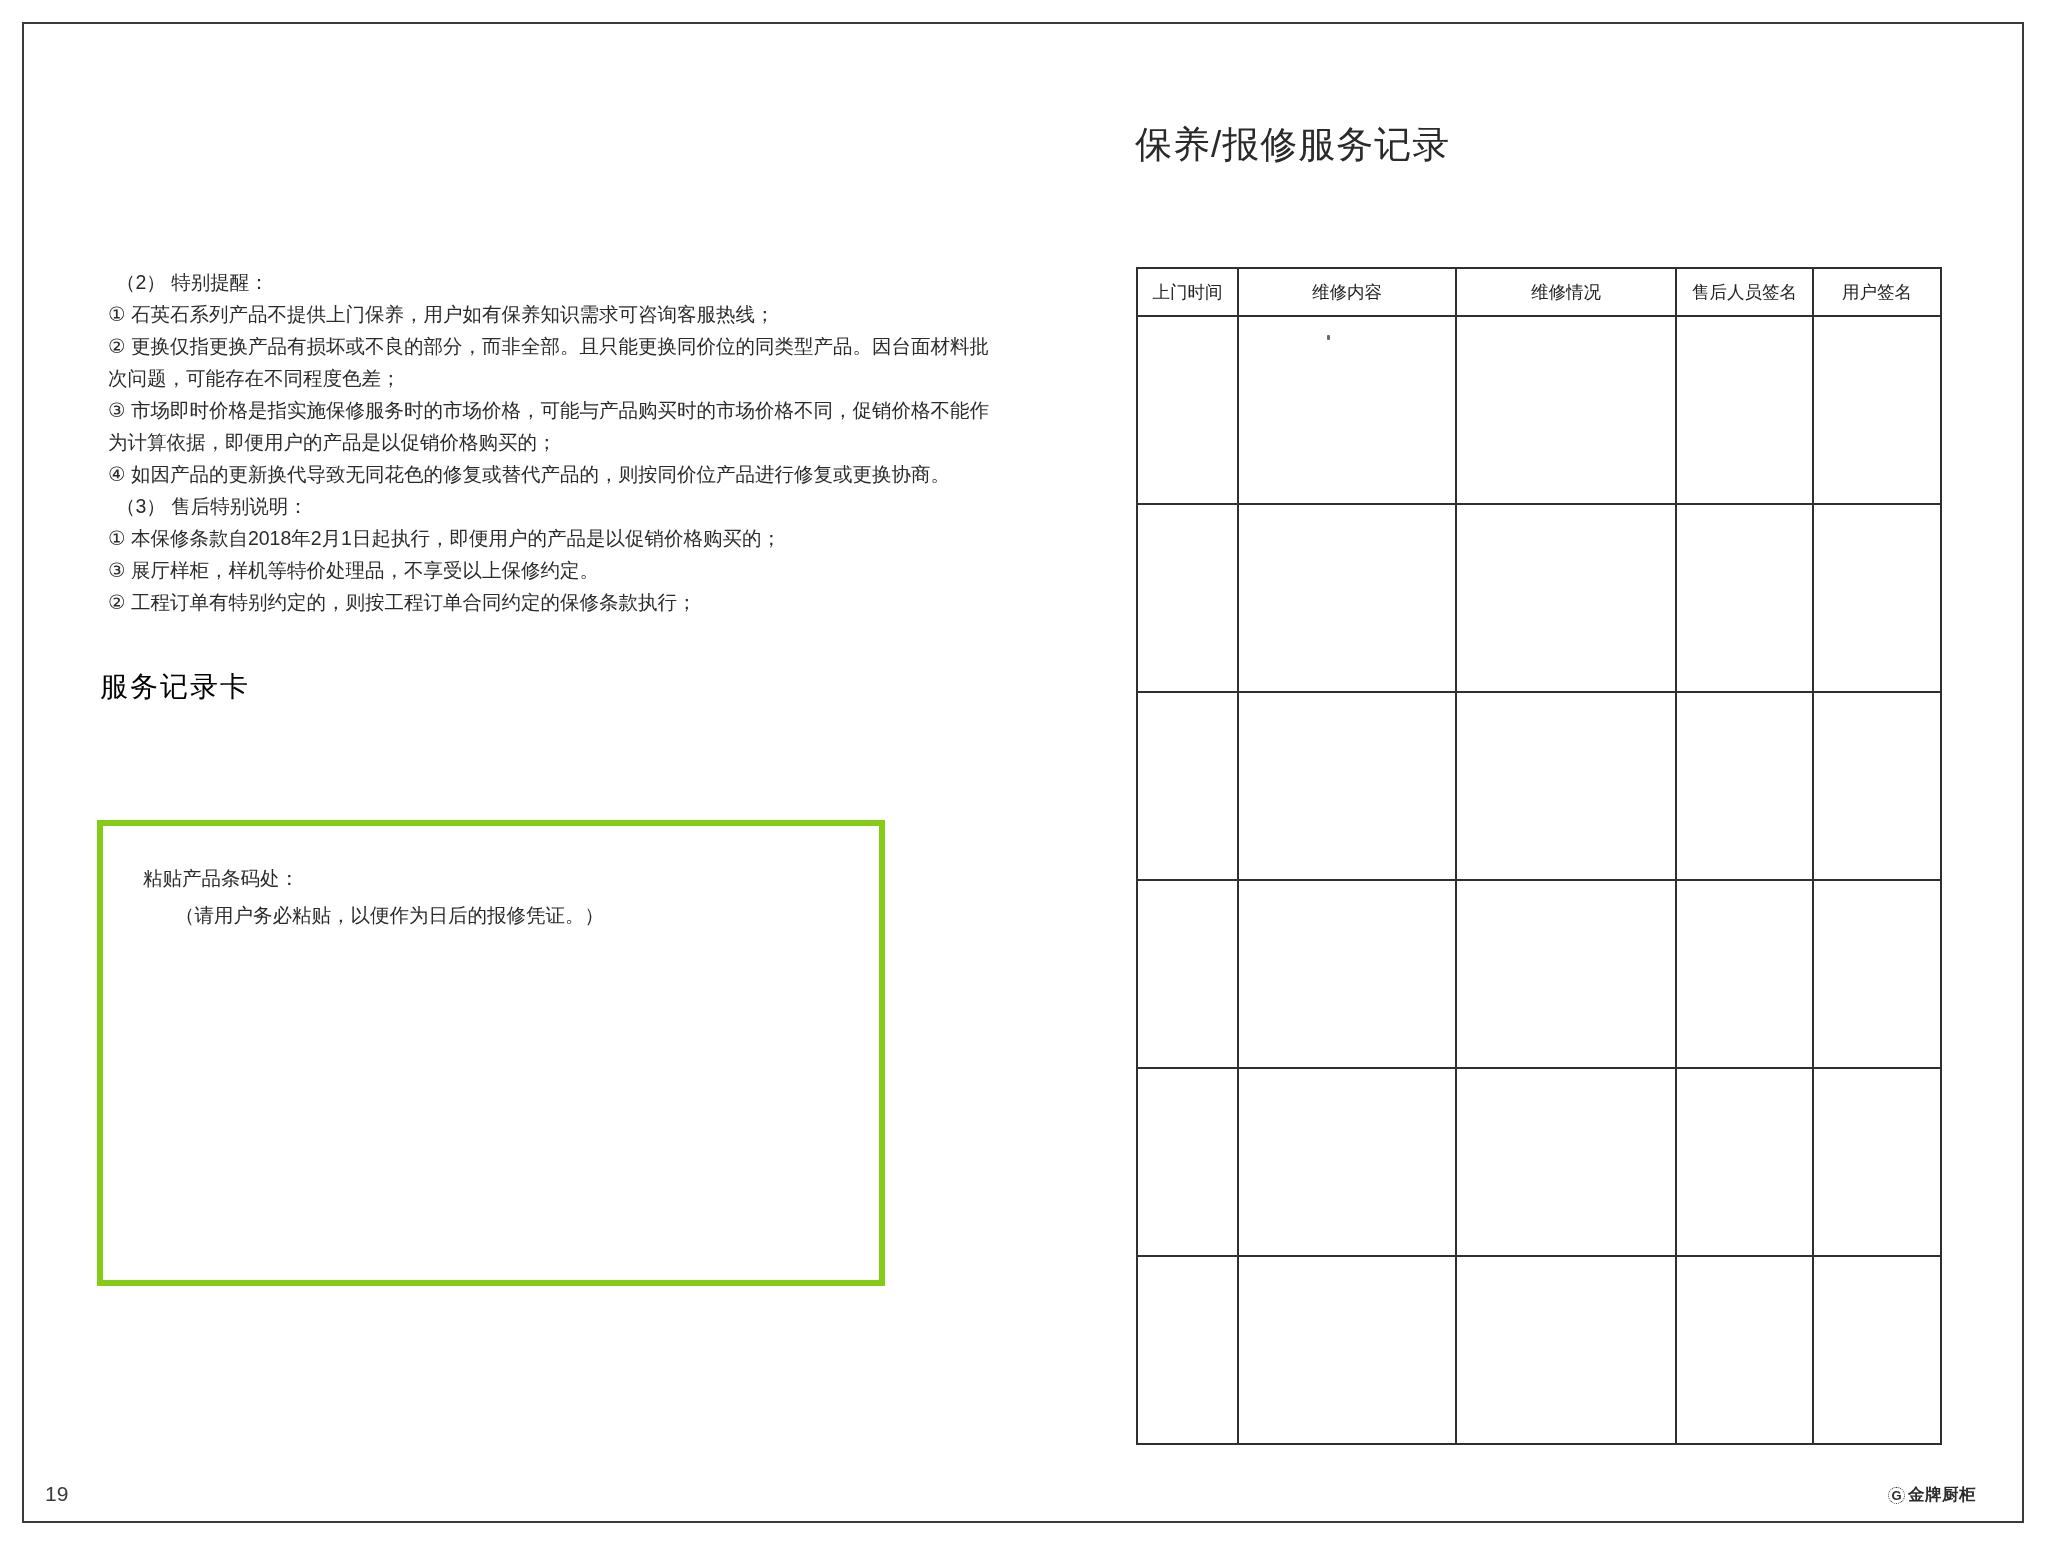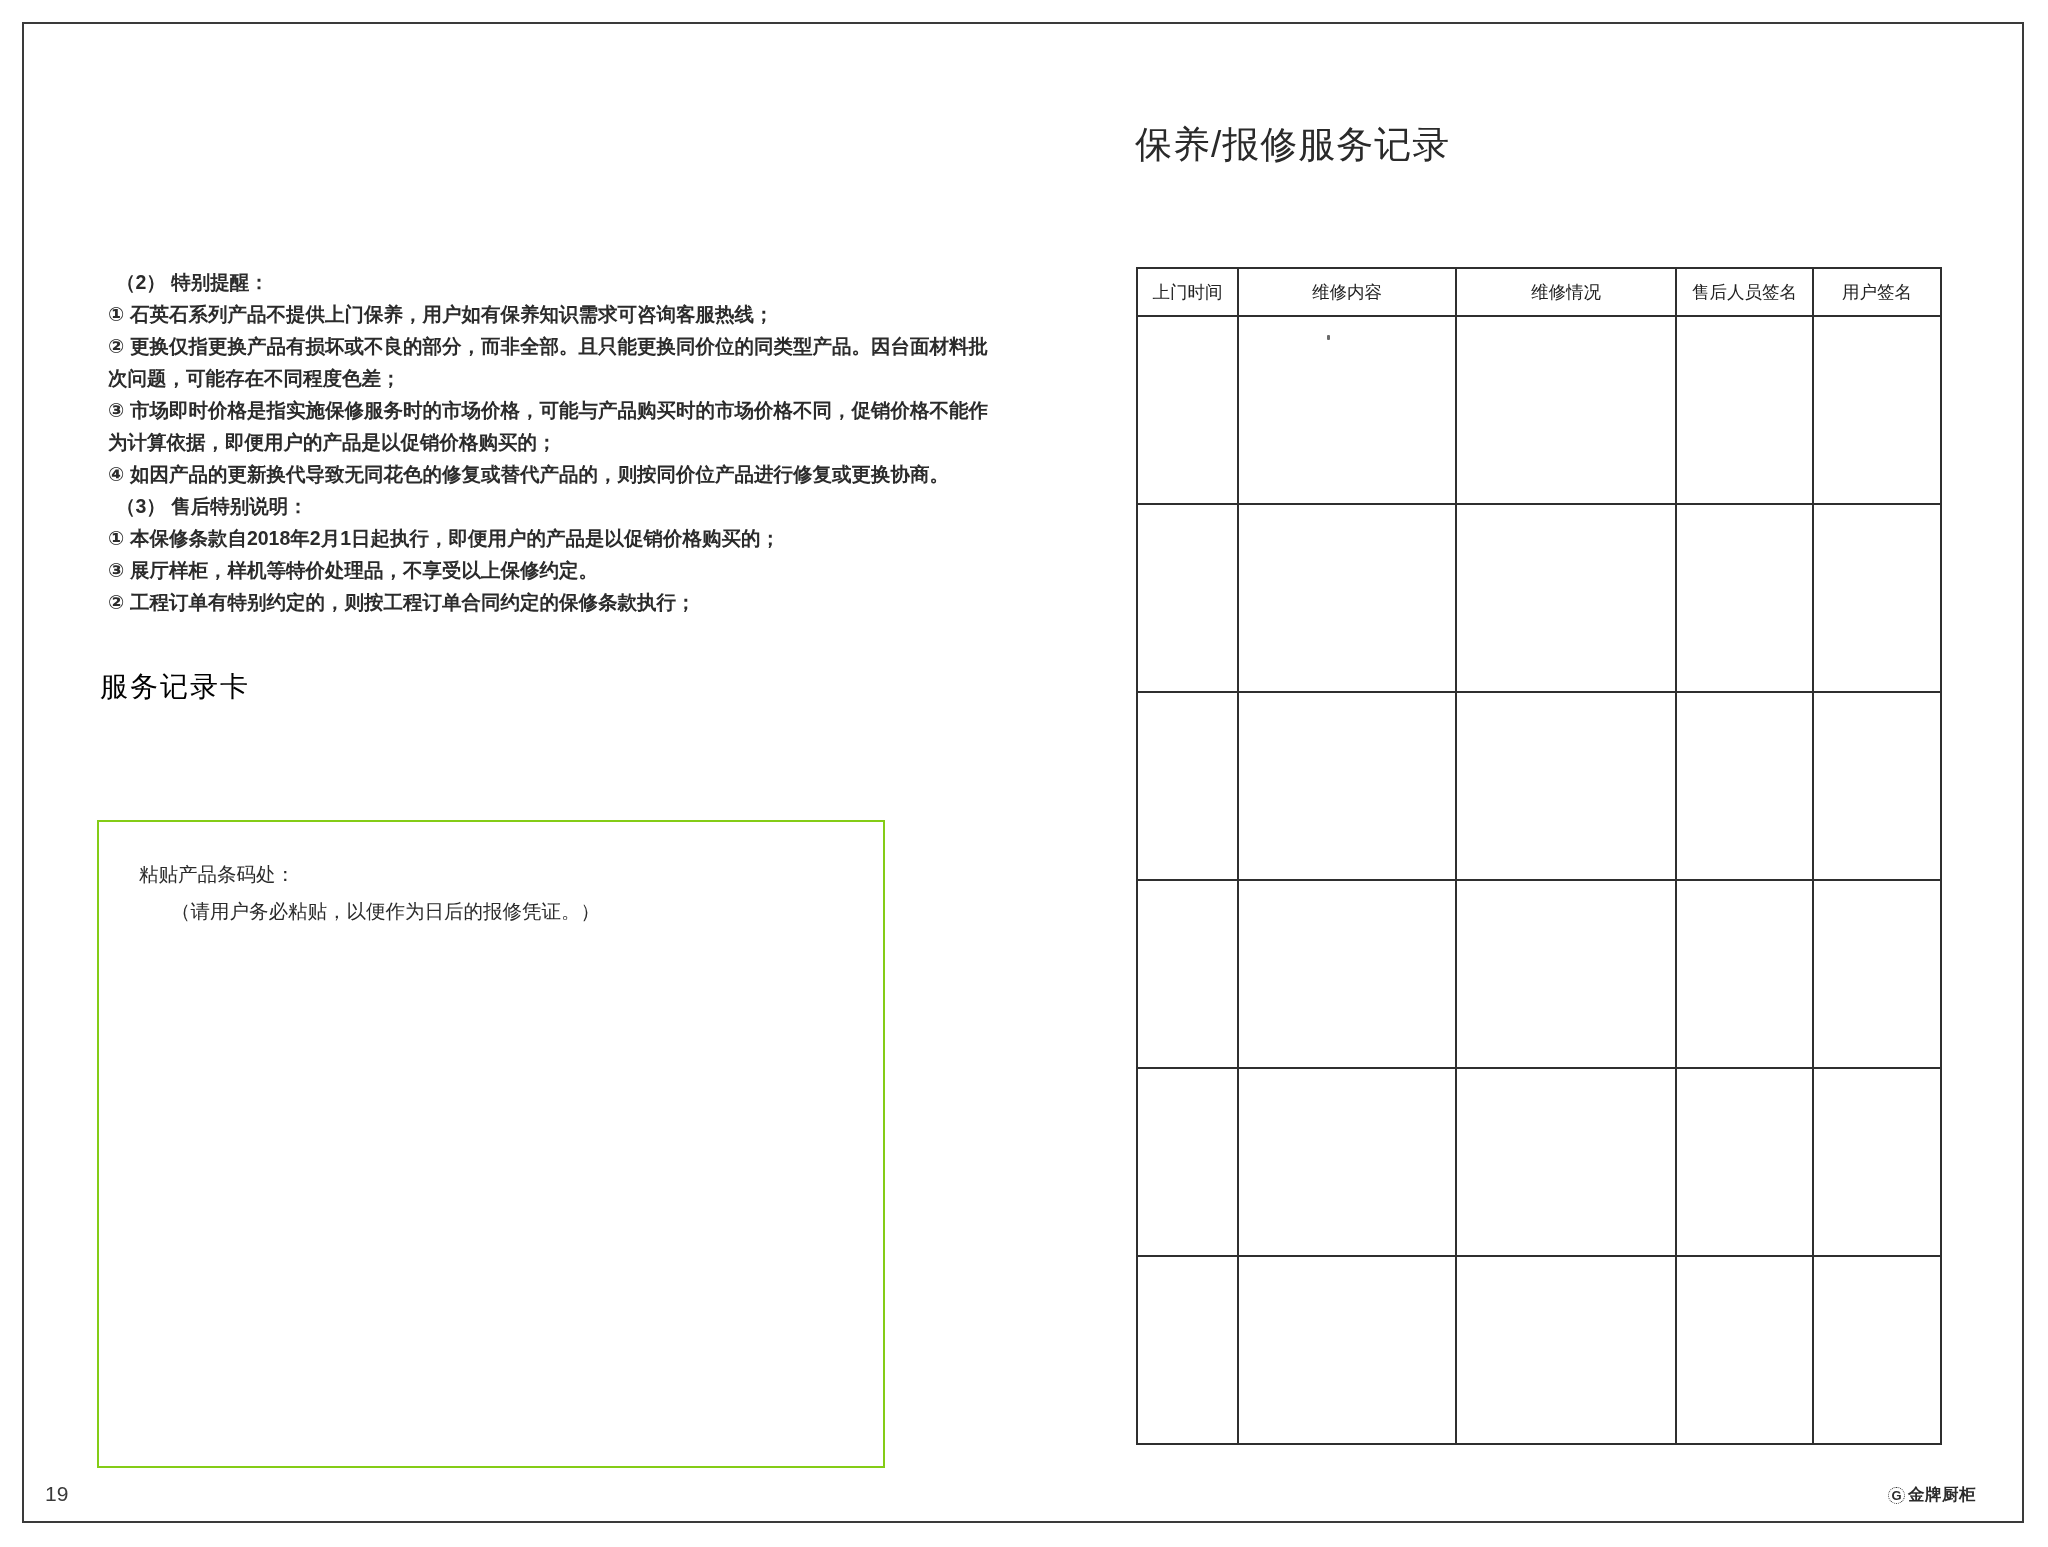--- a/index.html
+++ b/index.html
@@ -16,33 +16,33 @@
     left:22px;top:22px;right:24px;bottom:24px;
     border:2px solid #3a3a3a;
   }
   
   .notice{
     position:absolute;
     left:108px;top:266px;width:880px;
     font-size:19.5px;line-height:32px;
     color:#2b2b2b;
   }
-  .notice .line{white-space:nowrap;font-weight:bold;}
+  .notice .line{white-space:nowrap;}
   .notice .line.indent{padding-left:8px;}
   .service-card-title{
     position:absolute;
     left:100px;top:668px;
     font-size:28px;letter-spacing:2px;
     color:#000000;
   }
   .barcode-box{
     position:absolute;
     left:97px;top:820px;
-    width:788px;height:648px;
-    border:2px solid #84cc16;
+    width:788px;height:466px;
+    border:6px solid #84cc16;
     box-sizing:border-box;
   }
   .barcode-box .inner{
     padding:34px 0 0 40px;
     font-size:19.5px;line-height:37px;color:#2b2b2b;
   }
   .barcode-line2{padding-left:4px;margin-left:28px;}
   
   .record-title{
     position:absolute;

